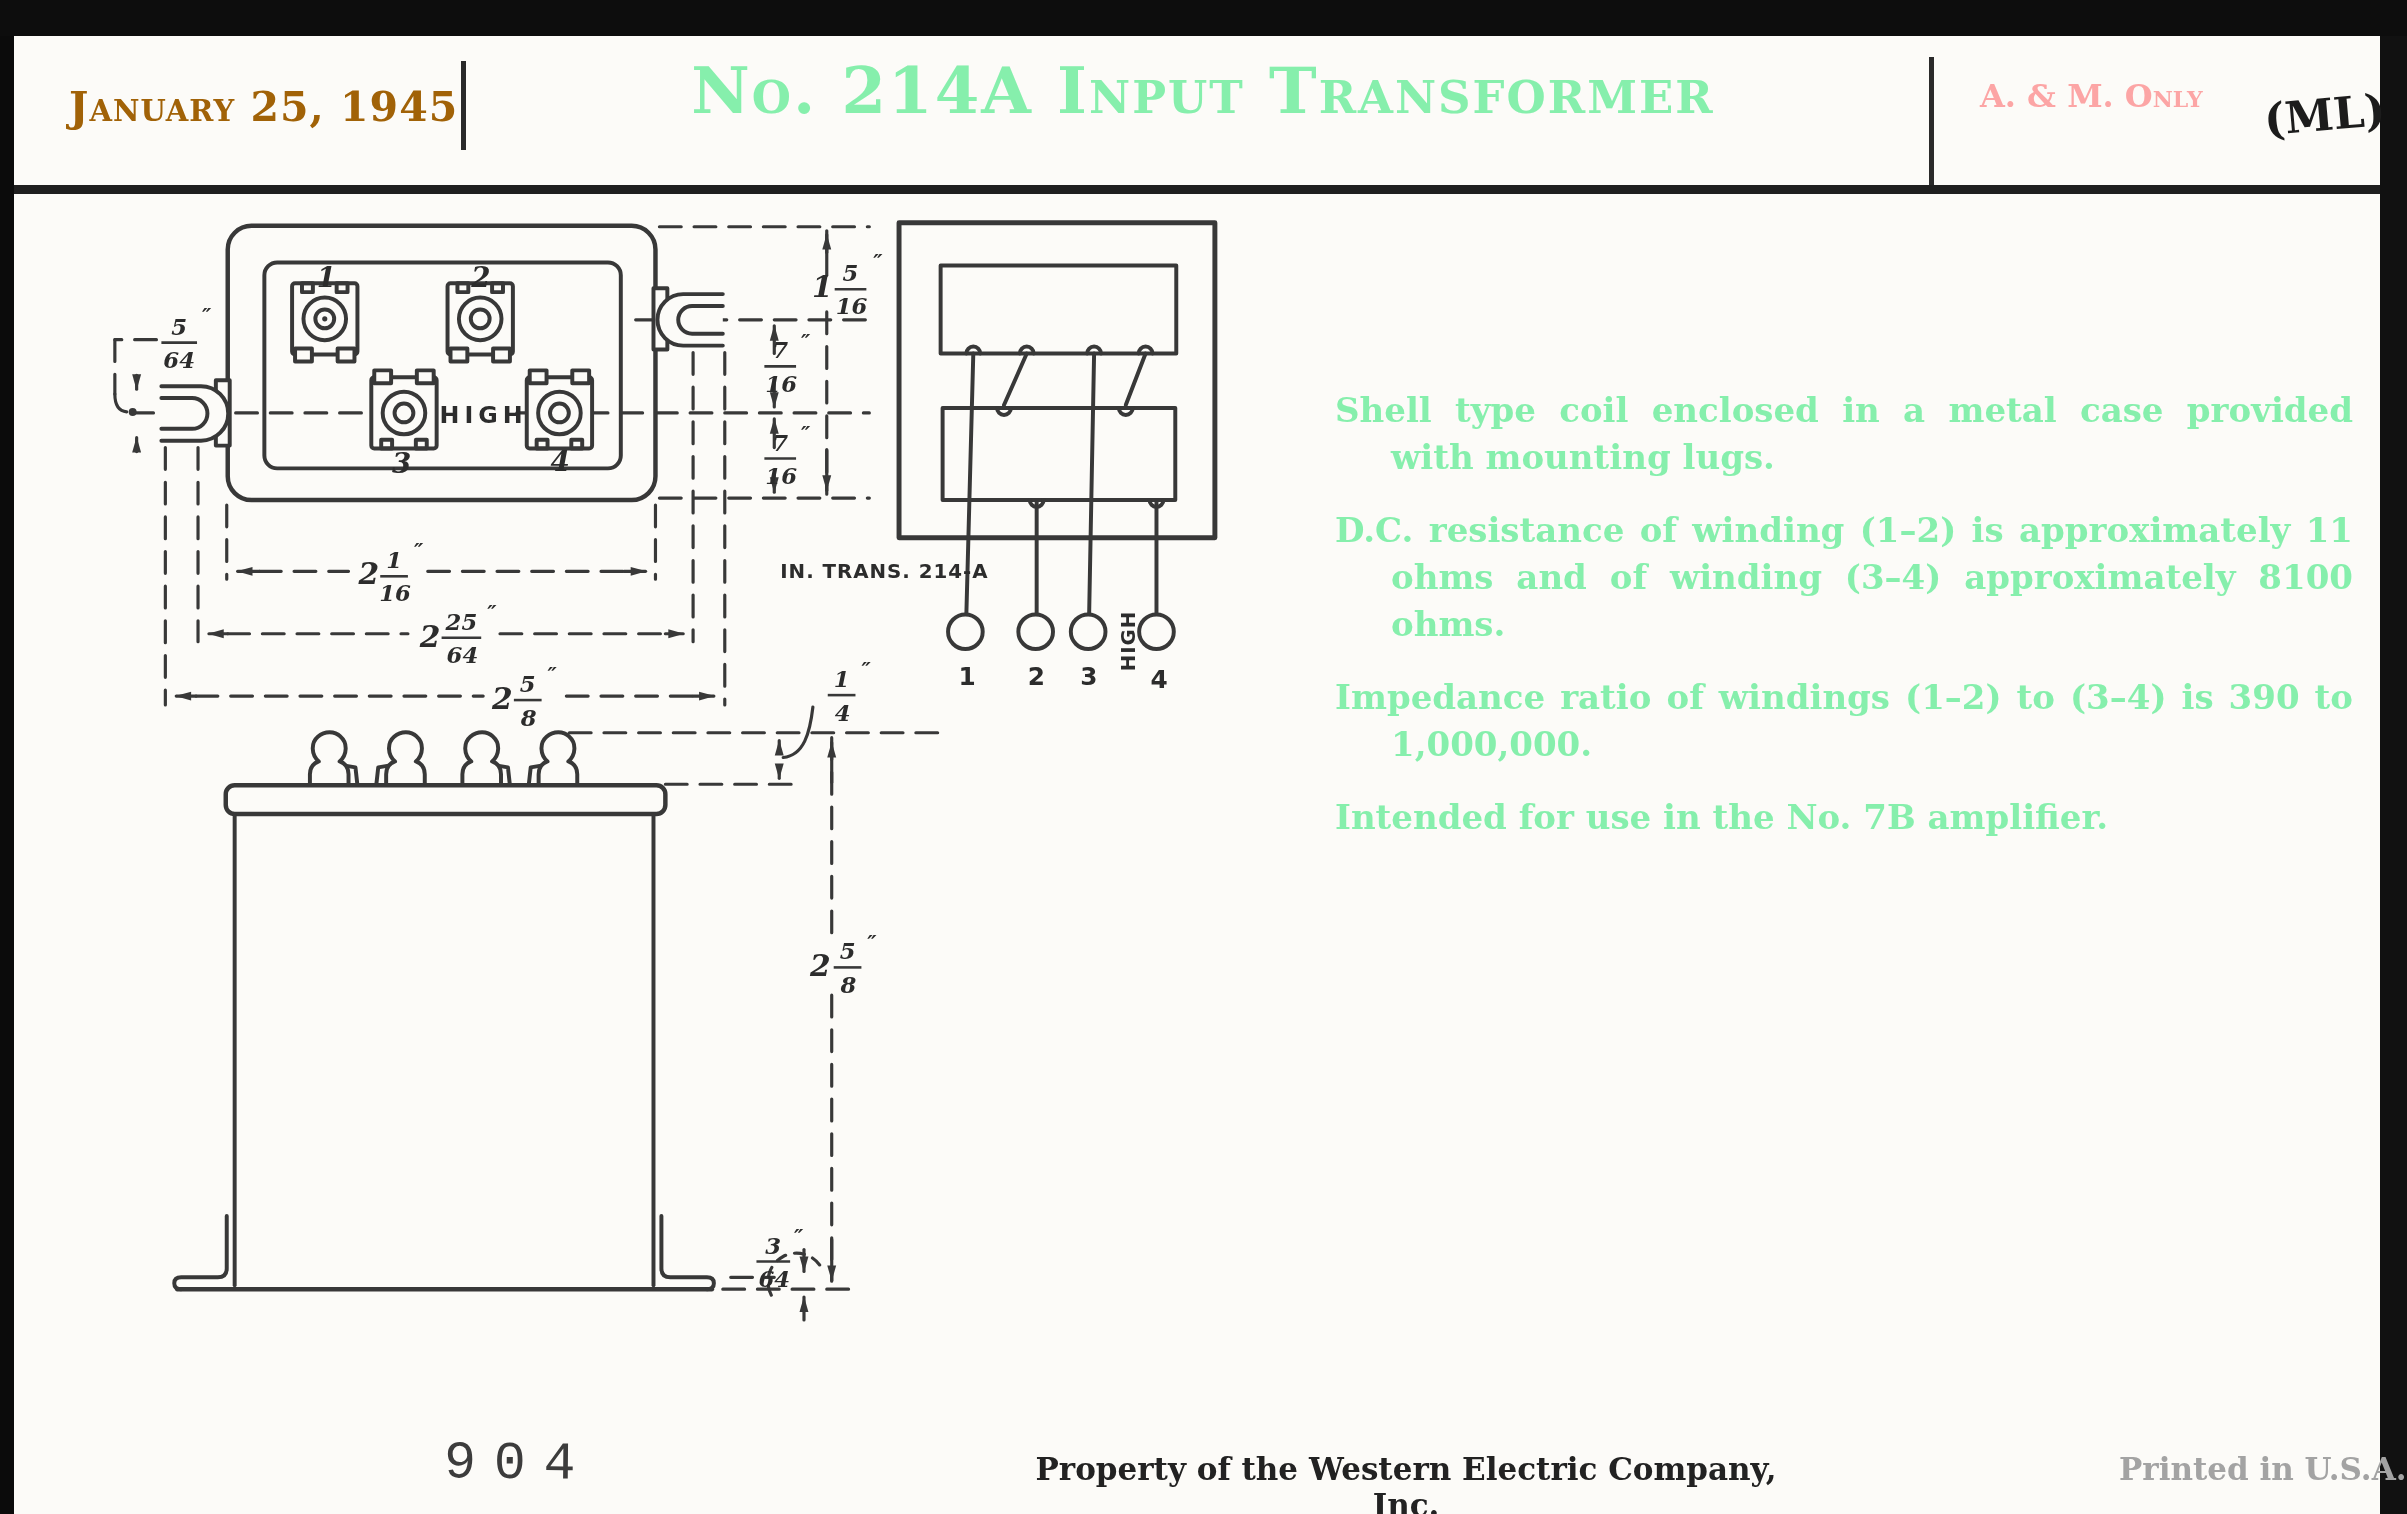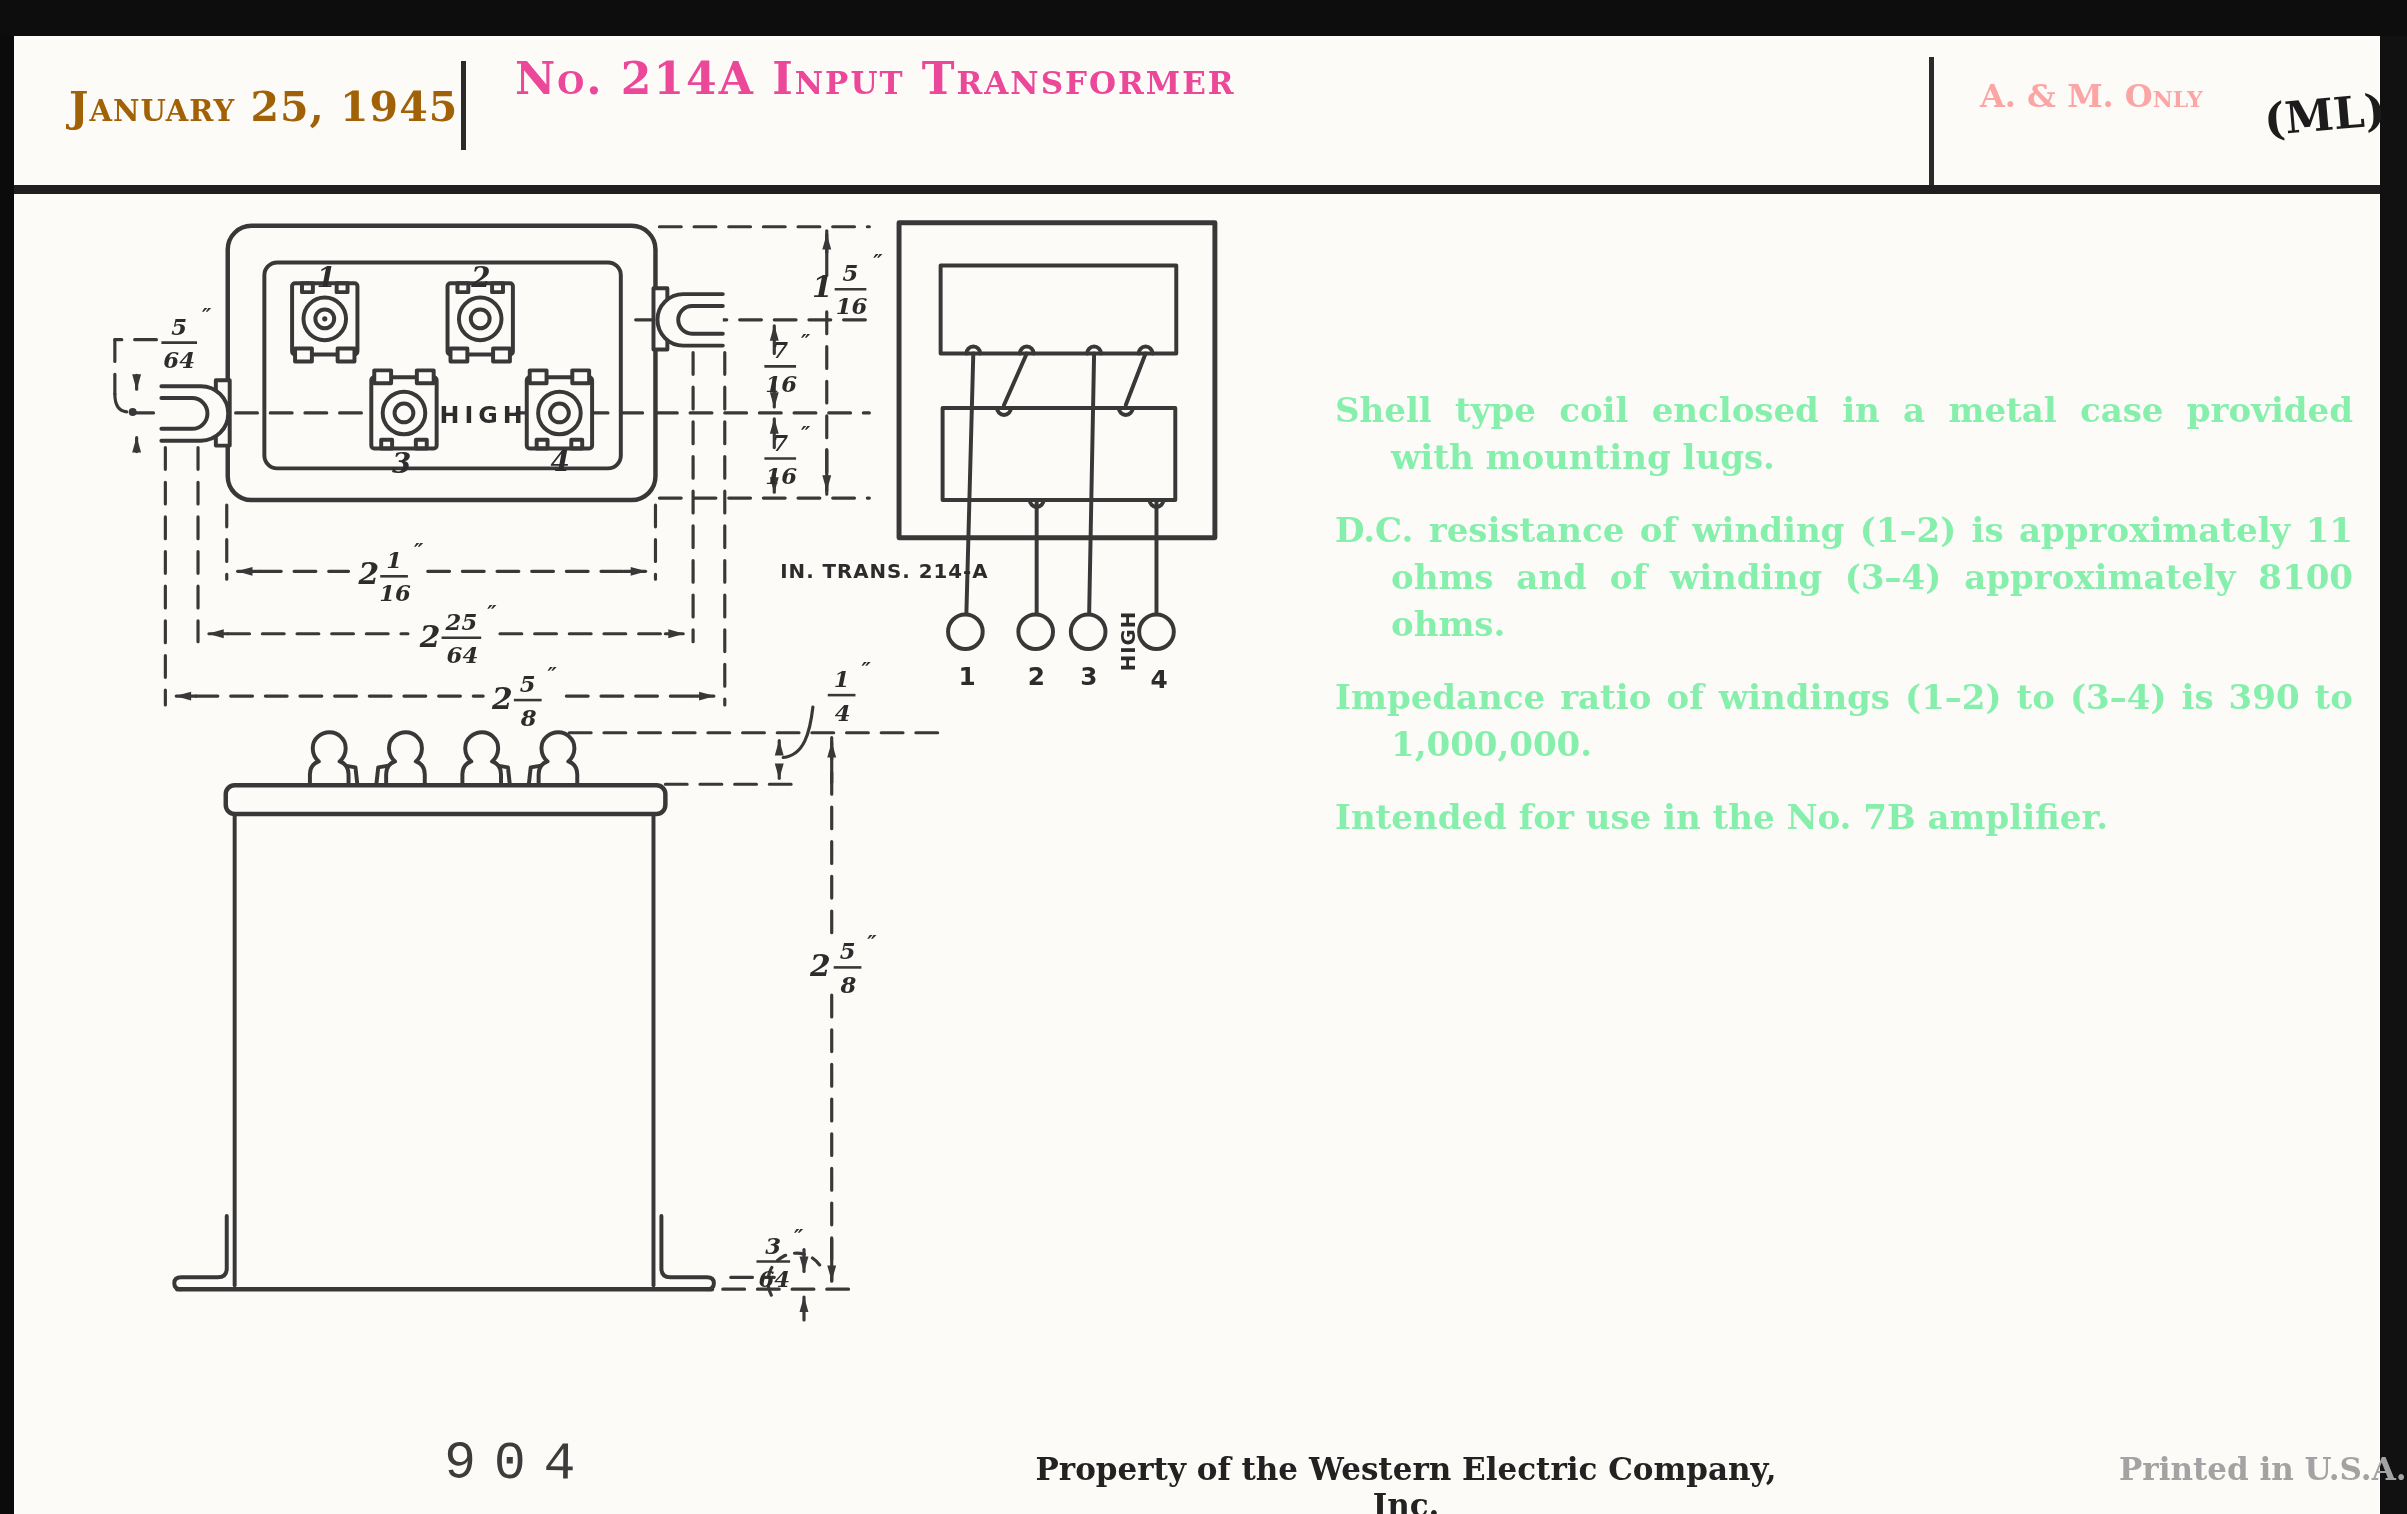--- a/index.html
+++ b/index.html
@@ -7,22 +7,22 @@
          font-family:"DejaVu Serif", serif;}
   .paper{position:absolute;left:14px;top:36px;width:2366px;height:1479px;background:#fcfbf8;}
   .band-top{position:absolute;left:0;top:0;width:2408px;height:36px;background:#0d0d0d;}
   .band-right{position:absolute;left:2380px;top:36px;width:28px;height:1479px;background:#111;}
   .rule{position:absolute;left:14px;top:185px;width:2366px;height:9px;background:#1f1f1f;}
   .vdiv{position:absolute;width:5px;background:#2a2a2a;}
   .vdiv1{left:461px;top:61px;height:89px;}
   .vdiv2{left:1929px;top:57px;height:129px;}
   .date{position:absolute;left:69px;top:83px;font-size:41px;font-weight:700;
         font-variant:small-caps;color:#a16207;letter-spacing:1px;}
-  .title{position:absolute;left:515px;top:53px;width:1376px;text-align:left;font-size:44px;
-         font-weight:700;font-variant:small-caps;color:#ec4899;letter-spacing:2px;}
+  .title{position:absolute;left:515px;top:53px;width:1376px;text-align:center;font-size:64px;
+         font-weight:700;font-variant:small-caps;color:#86efac;letter-spacing:2px;}
   .restriction{position:absolute;left:1980px;top:77px;font-size:32px;font-weight:700;
          font-variant:small-caps;color:#fca5a5;}
   .ml-stamp{position:absolute;left:2264px;top:89px;font-size:44px;font-weight:700;color:#1c1c1c;
          transform:rotate(-5deg);}
   .notes{position:absolute;left:1335px;top:387px;width:1018px;color:#86efac;}
   .note{margin:0 0 26px 0;font-size:34px;line-height:47px;font-weight:700;
         text-align:justify;padding-left:56px;text-indent:-56px;}
   .catalog-label{position:absolute;left:74px;top:1428px;font-size:49px;font-weight:700;
         font-variant:small-caps;color:#262626;letter-spacing:2px;}
   .catalog-number{position:absolute;left:444px;top:1434px;font-family:"Liberation Mono", monospace;

